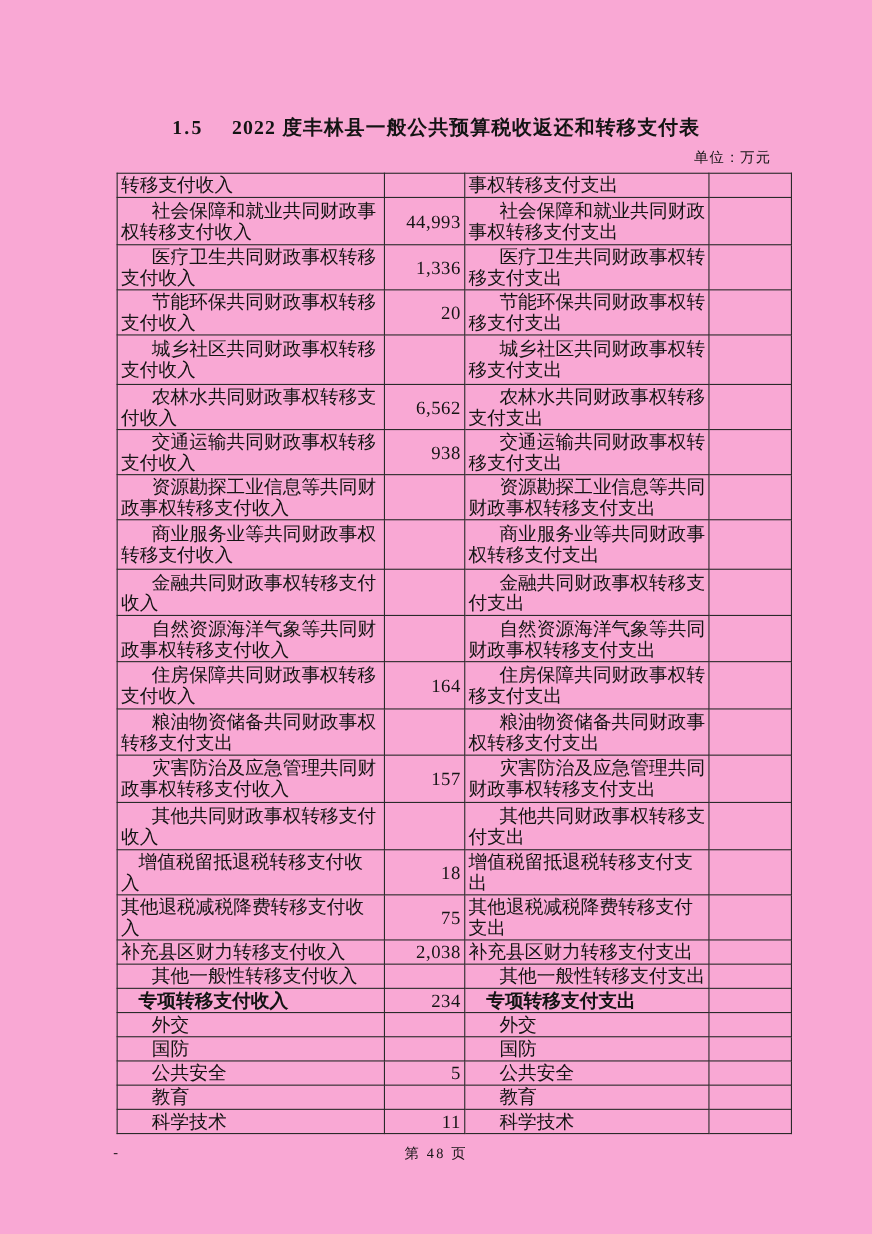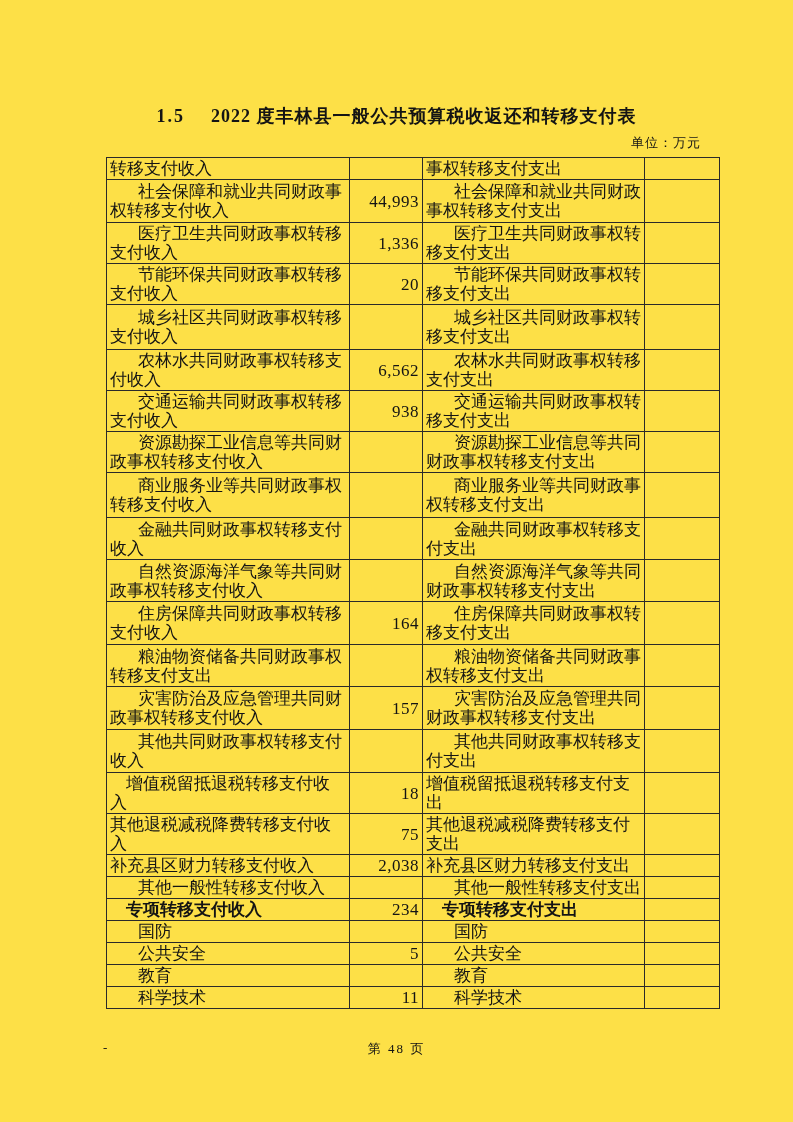--- a/index.html
+++ b/index.html
@@ -1,17 +1,17 @@
 <!DOCTYPE html>
 <html><head>
 <meta charset="utf-8">
 <style>
   html,body{margin:0;padding:0;background:#ffffff;}
   .page{
-    position:relative;width:793px;height:1122px;background:#fde047;
+    position:relative;width:793px;height:1122px;background:#f9a8d4;
     font-family:"Liberation Serif","DejaVu Serif",serif;color:#141414;
     overflow:hidden;margin:0 auto;
   }
   .doc-title{
     position:absolute;top:104px;left:0;width:100%;text-align:center;
     font-size:18px;font-weight:bold;letter-spacing:1px;white-space:nowrap;
   }
   .doc-title .num{margin-right:26px;letter-spacing:2px;}
   .unit-note{
     position:absolute;top:134px;left:90px;width:611px;text-align:right;
@@ -171,20 +171,26 @@
       <td class="lbl ind2">其他一般性转移支付支出</td>
       <td class="val"></td>
     </tr>
         <tr class="bold-row" style="height: 21px;">
       <td class="lbl ind1">专项转移支付收入</td>
       <td class="val">234</td>
       <td class="lbl ind1">专项转移支付支出</td>
       <td class="val"></td>
     </tr>
         <tr style="height: 21px;">
+      <td class="lbl ind2">外交</td>
+      <td class="val"></td>
+      <td class="lbl ind2">外交</td>
+      <td class="val"></td>
+    </tr>
+        <tr style="height: 21px;">
       <td class="lbl ind2">国防</td>
       <td class="val"></td>
       <td class="lbl ind2">国防</td>
       <td class="val"></td>
     </tr>
         <tr style="height: 21px;">
       <td class="lbl ind2">公共安全</td>
       <td class="val">5</td>
       <td class="lbl ind2">公共安全</td>
       <td class="val"></td>

